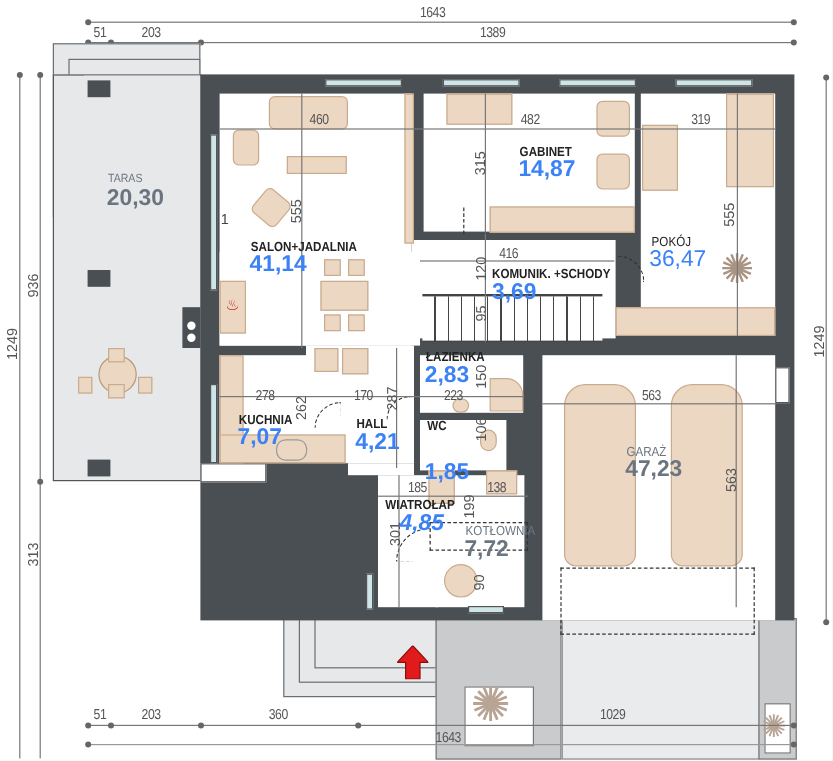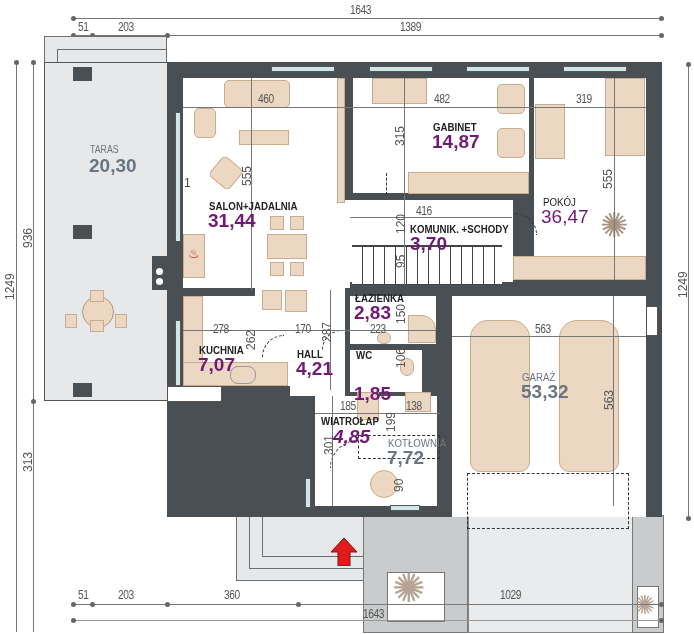--- a/index.html
+++ b/index.html
@@ -5,21 +5,21 @@
   html,body{margin:0;padding:0;background:#fff;}
   body{width:694px;height:634px;position:relative;overflow:hidden;font-family:"Liberation Sans",sans-serif;}
   .abs{position:absolute;}
   .wall{position:absolute;background:#4a4f54;}
   .room{position:absolute;background:#fff;}
   .furn{position:absolute;background:#ecd7c2;border:1px solid #c9ab8e;box-sizing:border-box;}
   .grey{position:absolute;background:#e6e8ea;border:1px solid #6a6f74;box-sizing:border-box;}
   .dim{position:absolute;font-family:"Liberation Sans",sans-serif;font-size:12px;color:#555;letter-spacing:-0.5px;transform:scaleX(0.85);transform-origin:left center;}
   .vdim{position:absolute;font-family:"Liberation Sans",sans-serif;font-size:12px;color:#555;transform:rotate(-90deg);transform-origin:left top;}
   .rname{position:absolute;font-size:11px;font-weight:bold;color:#222;transform:scaleX(0.88);transform-origin:left top;white-space:nowrap;}
-  .rarea{position:absolute;font-size:19px;font-weight:bold;color:#701a75;white-space:nowrap;}
+  .rarea{position:absolute;font-size:19px;font-weight:bold;color:#3b82f6;white-space:nowrap;}
   .gname{color:#6b7580;}
   .hline{position:absolute;height:1px;background:#777;}
   .vline{position:absolute;width:1px;background:#777;}
   .dot{position:absolute;width:5px;height:5px;border-radius:50%;background:#666;}
   .win{position:absolute;background:#cfe6e8;border:1px solid #555;box-sizing:border-box;}
   .dash{position:absolute;border:1px dashed #333;box-sizing:border-box;}
 </style>
 </head>
 <body>
 
@@ -211,33 +211,33 @@
 <div class="vdim" style="left:394px;top:368px;">106</div>
 <div class="dim" style="left:340px;top:399px;">185</div>
 <div class="vdim" style="left:322px;top:455px;">301</div>
 <div class="dim" style="left:406px;top:399px;">138</div>
 <div class="vdim" style="left:384px;top:432px;">199</div>
 <div class="vdim" style="left:392px;top:492px;">90</div>
 <div class="dim" style="left:535px;top:322px;">563</div>
 <div class="vdim" style="left:602px;top:410px;">563</div>
 
 <div class="rname" style="left:209px;top:200px;">SALON+JADALNIA</div>
-<div class="rarea" style="left:208px;top:210px;">31,44</div>
+<div class="rarea" style="left:208px;top:210px;">41,14</div>
 <div class="rname" style="left:433px;top:121px;">GABINET</div>
 <div class="rarea" style="left:432px;top:131px;">14,87</div>
 <div class="rname" style="left:543px;top:196px;font-weight:normal;">POKÓJ</div>
 <div class="rarea" style="left:541px;top:206px;font-weight:normal;">36,47</div>
 <div class="rname" style="left:410px;top:223px;">KOMUNIK. +SCHODY</div>
-<div class="rarea" style="left:410px;top:233px;">3,70</div>
+<div class="rarea" style="left:410px;top:233px;">3,69</div>
 <div class="rname" style="left:355px;top:292px;">ŁAZIENKA</div>
 <div class="rarea" style="left:354px;top:302px;">2,83</div>
 <div class="rname" style="left:199px;top:344px;">KUCHNIA</div>
 <div class="rarea" style="left:198px;top:354px;">7,07</div>
 <div class="rname" style="left:297px;top:348px;">HALL</div>
 <div class="rarea" style="left:296px;top:358px;">4,21</div>
 <div class="rname" style="left:356px;top:349px;">WC</div>
 <div class="rarea" style="left:354px;top:359px;margin-top:24px;">1,85</div>
 <div class="rname" style="left:321px;top:415px;">WIATROŁAP</div>
 <div class="rarea" style="left:333px;top:426px;font-style:italic;">4,85</div>
 <div class="rname gname" style="left:388px;top:437px;font-weight:normal;">KOTŁOWNIA</div>
 <div class="rarea gname" style="left:387px;top:447px;">7,72</div>
 <div class="rname gname" style="left:522px;top:371px;font-weight:normal;">GARAŻ</div>
-<div class="rarea gname" style="left:521px;top:381px;">53,32</div>
+<div class="rarea gname" style="left:521px;top:381px;">47,23</div>
 
 </body></html>

